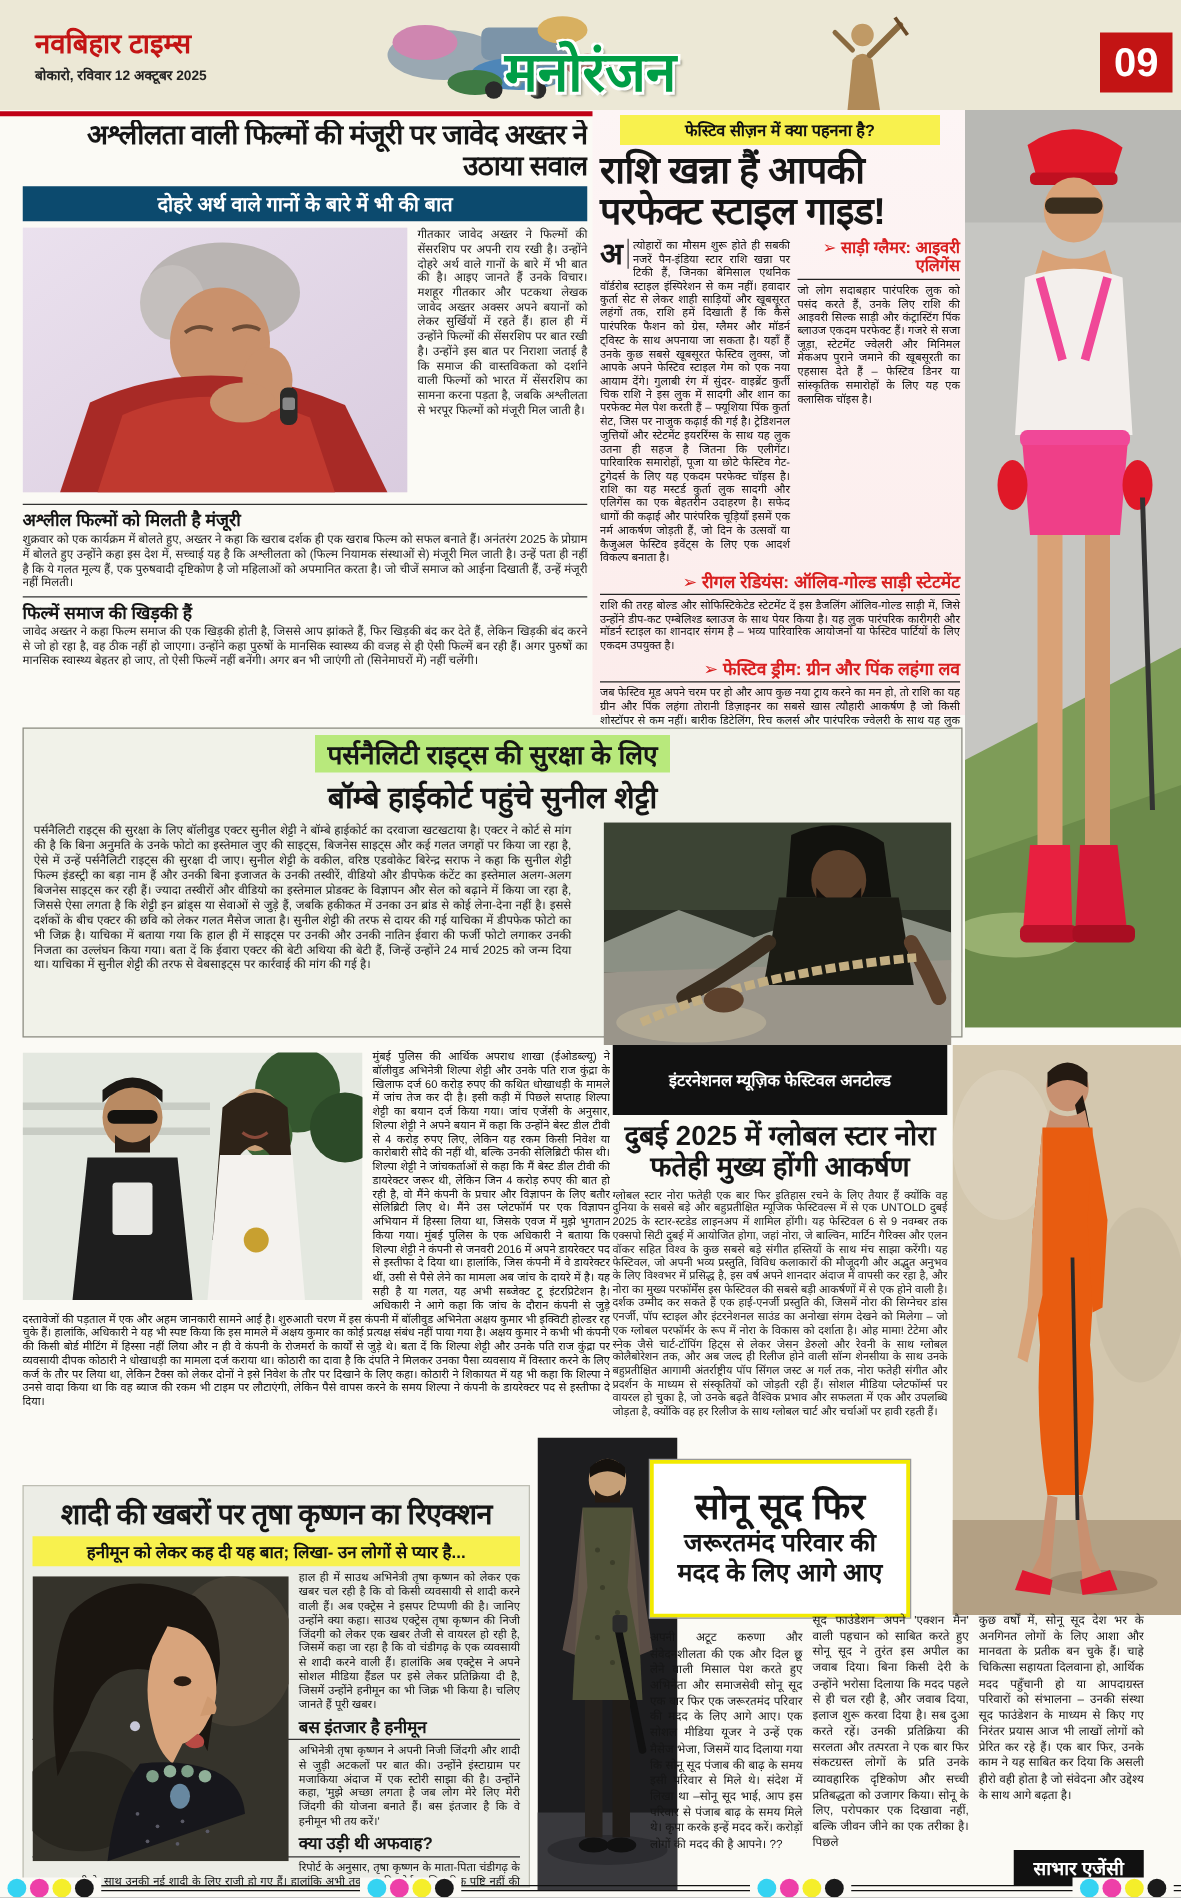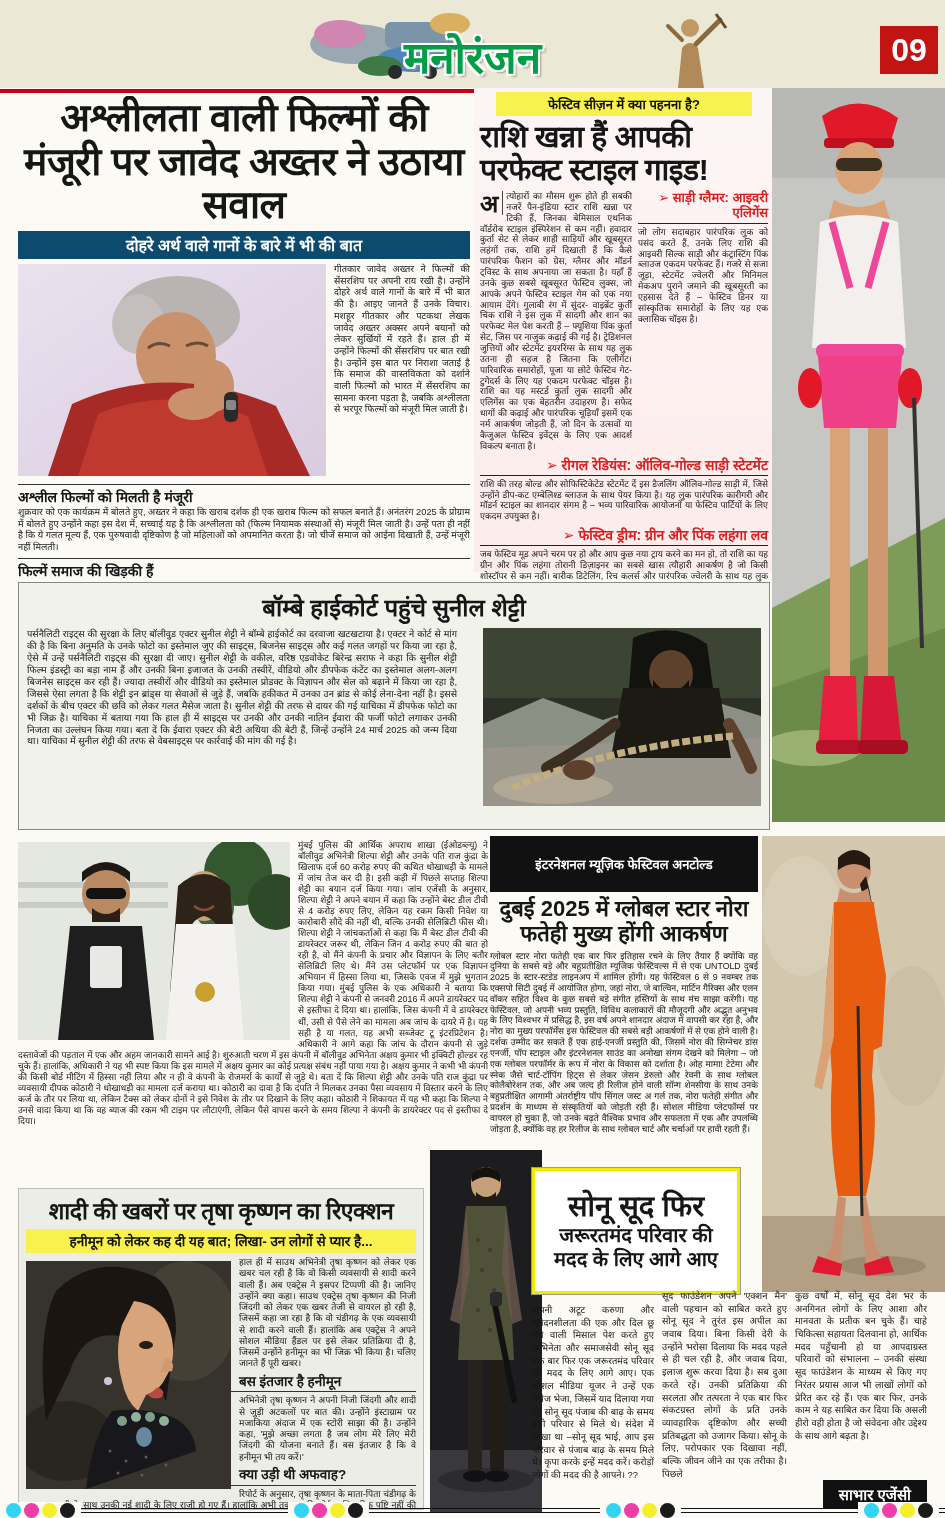--- a/index.html
+++ b/index.html
@@ -23,21 +23,21 @@
   .redrule{left:0;top:89px;width:945px;height:4px;background:#c00016}
 
   
   .bodytxt{font-size:9.3px;line-height:1.26;text-align:justify;color:#1c1c1c}
   .kick-red{background:#0c4a6e;color:#fff;font-weight:700;font-size:16px;text-align:center;padding:3px 2px}
   .kick-yellow{background:#f8f14e;color:#111;font-weight:700;text-align:center}
   .subhead{font-weight:700;font-size:14px;border-top:1px solid #333;padding:2px 0 1px}
 
   
   .javed{left:18px;top:96px;width:452px;height:482px;overflow:hidden}
-  .javed-h{font-size:39px;line-height:1.12;font-weight:700;text-align:center;letter-spacing:-.5px}
+  .javed-h{font-size:22px;line-height:1.12;font-weight:700;text-align:right;letter-spacing:-.5px}
   .javed-row{display:flex;gap:8px;margin-top:5px}
   .javed-photo{flex:0 0 308px}
   .javed-col{flex:1}
 
   
   .raashi{left:474px;top:88px;width:471px;height:484px;background:linear-gradient(#fdf5f5,#fceceb)}
   .raashi-inner{position:absolute;left:6px;top:4px;width:288px}
   .raashi-kick{width:256px;margin:0 auto;font-size:13px;padding:3px 0}
   .raashi-h{font-size:30px;line-height:1.1;font-weight:700;text-align:left;margin-top:4px;letter-spacing:-.5px}
   .raashi-cols{display:flex;gap:6px;margin-top:5px}
@@ -74,21 +74,21 @@
   
   .trisha{left:18px;top:1188px;width:406px;height:322px;background:#ecede6;border:1px solid #bdbdb2;padding:5px 7px;overflow:hidden}
   .trisha-h{font-size:23px;font-weight:700;text-align:center;letter-spacing:-.5px;white-space:nowrap}
   .trisha-kick{font-size:13.5px;padding:3px 0;margin-top:3px}
   .trisha-photo{float:left;width:205px;height:228px;margin:4px 8px 0 0}
   .trisha-body{margin-top:4px;font-size:9px;line-height:1.25;text-align:justify}
   .t-sub{font-weight:700;font-size:13.5px;border-bottom:1px solid #333;padding-bottom:1px;margin:4px 0 3px;text-align:left}
 
   
   .runway-photo{left:430px;top:1150px;width:112px;height:362px}
-  .sonu{left:532px;top:1162px;width:397px;height:350px}
+  .sonu{left:520px;top:1162px;width:397px;height:350px}
   .sonu-hbox{position:absolute;left:0;top:6px;width:208px;height:126px;background:#fff;
              border:3px solid #f2ea00;outline:1px solid #999;display:flex;flex-direction:column;justify-content:center;text-align:center}
   .sonu-h1{font-size:29px;font-weight:700;line-height:1.1}
   .sonu-h2{font-size:20px;font-weight:700;line-height:1.2}
   .sonu-col{position:absolute;font-size:9.4px;line-height:1.35;text-align:justify}
   .sonu-c1{left:0;top:142px;width:122px}
   .sonu-c2{left:130px;top:128px;width:125px}
   .sonu-c3{left:263px;top:128px;width:132px}
   .credit{position:absolute;right:2px;bottom:4px;background:#111;color:#fff;font-weight:700;font-size:15px;padding:4px 16px}
 
@@ -97,20 +97,24 @@
   .regline{position:absolute;left:0;top:6px;width:945px;height:5px;border-top:1.5px solid #111;border-bottom:1.5px solid #111}
   .regdots{position:absolute;top:0;height:16px;background:#fbfaf5;display:flex;gap:3px;align-items:center;padding:0 6px}
   .dot{width:15px;height:15px;border-radius:50%}
 </style>
 </head>
 <body>
 
 <div class="page">
 
   <div class="abs hdr">
+    <div class="abs mast">
+      <div class="mast-title">नवबिहार टाइम्स</div>
+      <div class="mast-date">बोकारो, रविवार 12 अक्टूबर 2025</div>
+    </div>
     <div class="abs collage">
       <svg width="250" height="78" viewBox="0 0 250 78">
         <ellipse cx="60" cy="40" rx="45" ry="20" fill="#9aa8b2"></ellipse>
         <rect x="90" y="18" width="70" height="26" rx="6" fill="#7c94a8"></rect>
         <ellipse cx="45" cy="30" rx="26" ry="14" fill="#cf86b0"></ellipse>
         <ellipse cx="120" cy="55" rx="38" ry="13" fill="#4e86b8"></ellipse>
         <ellipse cx="85" cy="62" rx="22" ry="10" fill="#3e7a44"></ellipse>
         <ellipse cx="155" cy="20" rx="20" ry="11" fill="#d8b060"></ellipse>
         <circle cx="100" cy="68" r="7" fill="#2a2a2a"></circle>
         <circle cx="135" cy="68" r="7" fill="#2a2a2a"></circle>
@@ -210,20 +214,21 @@
       <ellipse cx="138" cy="300" rx="12" ry="20" fill="#e01828"></ellipse>
       <path d="M142,310 L150,560" stroke="#333" stroke-width="4"></path>
       <path d="M52,588 L84,588 L86,660 L46,660 Z" fill="#e82040"></path>
       <path d="M92,588 L122,588 L130,660 L88,660 Z" fill="#d81838"></path>
       <rect x="44" y="652" width="46" height="14" rx="5" fill="#b81028"></rect>
       <rect x="86" y="652" width="50" height="14" rx="5" fill="#a80e22"></rect>
     </svg>
   </div>
 
   <div class="abs sunil">
+    <div class="sunil-h1"><span>पर्सनैलिटी राइट्स की सुरक्षा के लिए</span></div>
     <div class="sunil-h2">बॉम्बे हाईकोर्ट पहुंचे सुनील शेट्टी</div>
     <div class="sunil-row">
       <div class="sunil-col">पर्सनैलिटी राइट्स की सुरक्षा के लिए बॉलीवुड एक्टर सुनील शेट्टी ने बॉम्बे हाईकोर्ट का दरवाजा खटखटाया है। एक्टर ने कोर्ट से मांग की है कि बिना अनुमति के उनके फोटो का इस्तेमाल जुए की साइट्स, बिजनेस साइट्स और कई गलत जगहों पर किया जा रहा है, ऐसे में उन्हें पर्सनैलिटी राइट्स की सुरक्षा दी जाए। सुनील शेट्टी के वकील, वरिष्ठ एडवोकेट बिरेन्द्र सराफ ने कहा कि सुनील शेट्टी फिल्म इंडस्ट्री का बड़ा नाम हैं और उनकी बिना इजाजत के उनकी तस्वीरें, वीडियो और डीपफेक कंटेंट का इस्तेमाल अलग-अलग बिजनेस साइट्स कर रही हैं। ज्यादा तस्वीरों और वीडियो का इस्तेमाल प्रोडक्ट के विज्ञापन और सेल को बढ़ाने में किया जा रहा है, जिससे ऐसा लगता है कि शेट्टी इन ब्रांड्स या सेवाओं से जुड़े हैं, जबकि हकीकत में उनका उन ब्रांड से कोई लेना-देना नहीं है। इससे दर्शकों के बीच एक्टर की छवि को लेकर गलत मैसेज जाता है। सुनील शेट्टी की तरफ से दायर की गई याचिका में डीपफेक फोटो का भी जिक्र है। याचिका में बताया गया कि हाल ही में साइट्स पर उनकी और उनकी नातिन ईवारा की फर्जी फोटो लगाकर उनकी निजता का उल्लंघन किया गया। बता दें कि ईवारा एक्टर की बेटी अथिया की बेटी हैं, जिन्हें उन्होंने 24 मार्च 2025 को जन्म दिया था। याचिका में सुनील शेट्टी की तरफ से वेबसाइट्स पर कार्रवाई की मांग की गई है।</div>
       <div class="sunil-photo">
         <svg width="278" height="178" viewBox="0 0 278 178">
           <rect width="278" height="178" fill="#2c3026"></rect>
           <rect y="0" width="278" height="70" fill="#3c4434"></rect>
           <path d="M0,96 L60,70 L120,92 L200,64 L278,88 L278,120 L0,120 Z" fill="#8b9084"></path>
           <path d="M0,120 L278,110 L278,178 L0,178 Z" fill="#9a958a"></path>
           <ellipse cx="70" cy="160" rx="60" ry="16" fill="#b0a894"></ellipse>

